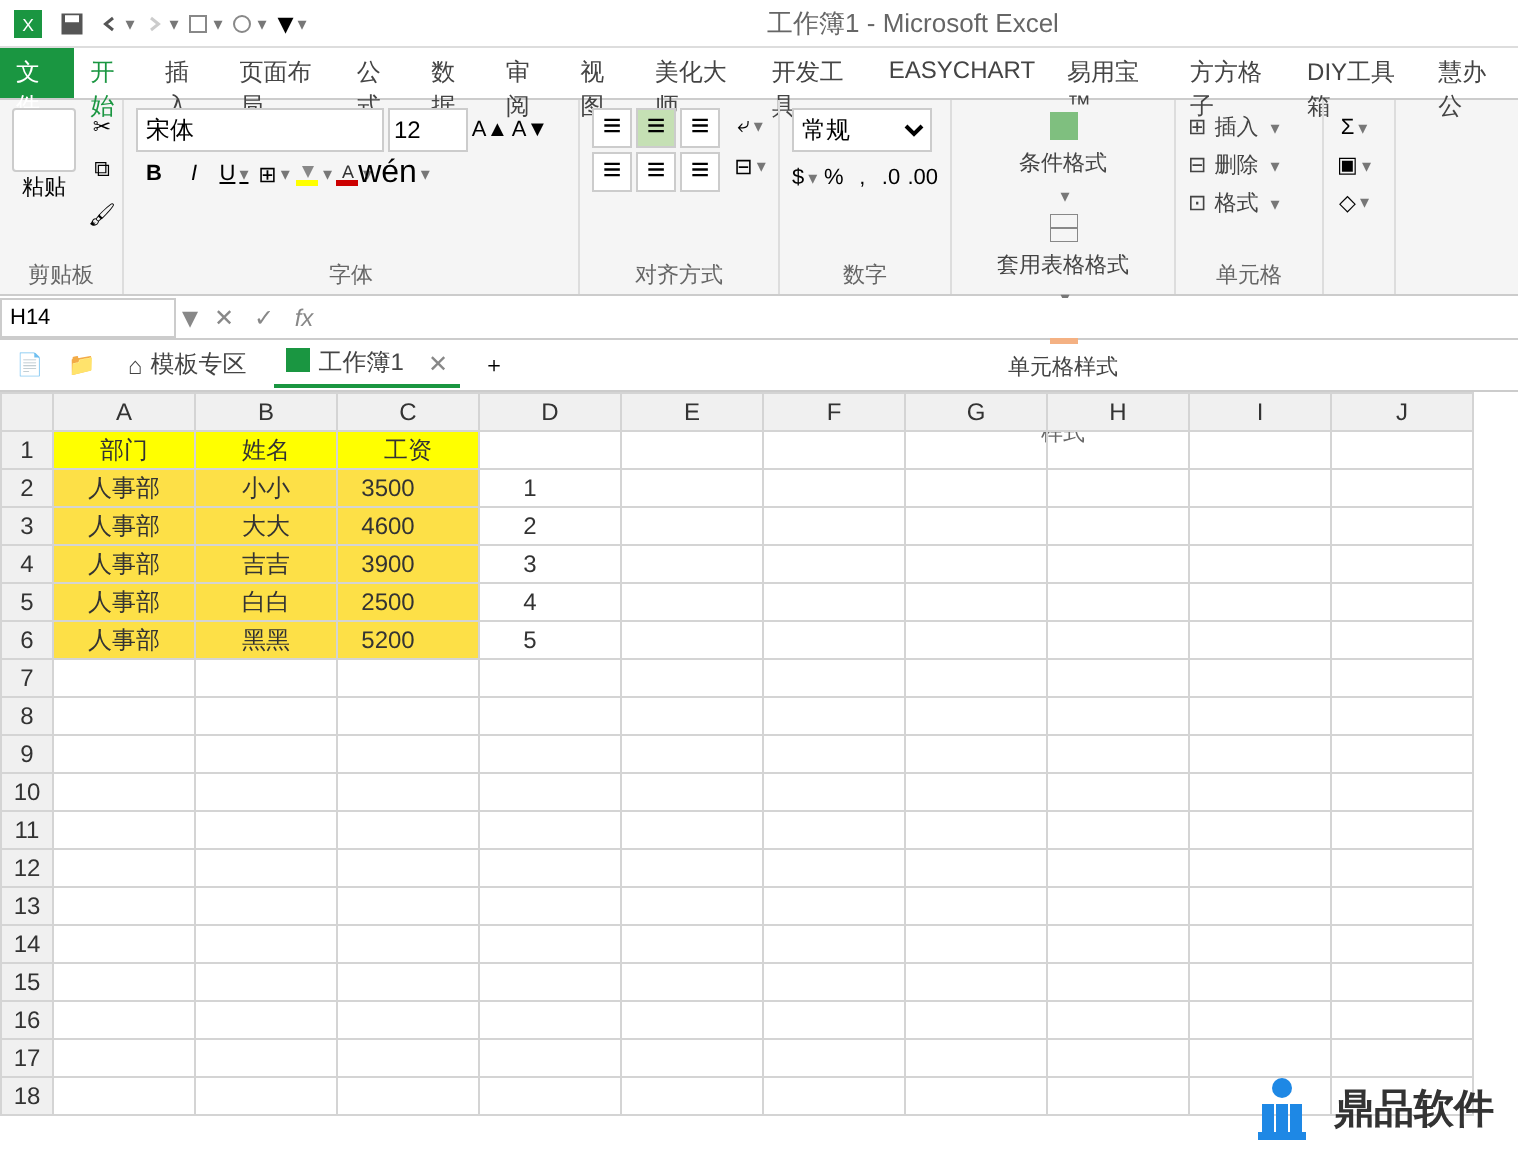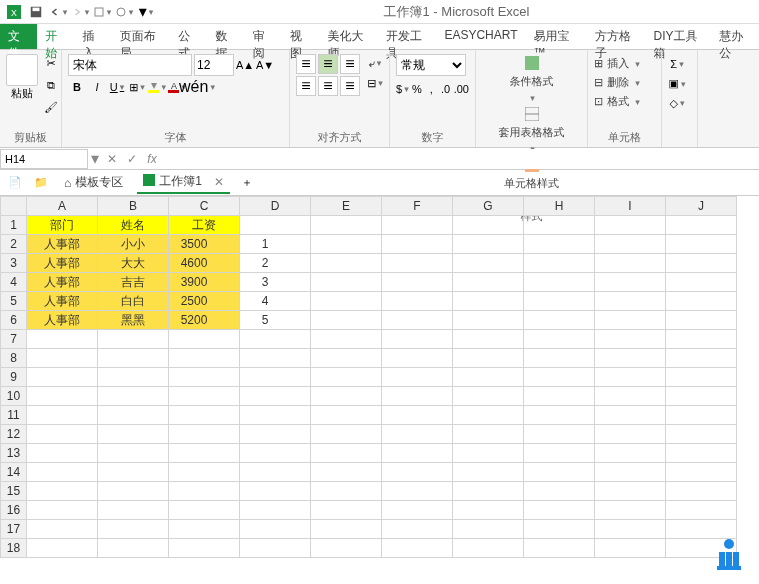--- a/index.html
+++ b/index.html
@@ -551,13 +551,14 @@
 </div>
 
 <div class="watermark">
   <svg class="wm-icon" viewBox="0 0 36 36">
     <circle cx="18" cy="8" r="5" fill="#1e88e5"></circle>
     <rect x="8" y="16" width="6" height="16" fill="#1e88e5"></rect>
     <rect x="15" y="16" width="6" height="16" fill="#1e88e5"></rect>
     <rect x="22" y="16" width="6" height="16" fill="#1e88e5"></rect>
     <rect x="6" y="30" width="24" height="4" fill="#1e88e5"></rect>
   </svg>
+  <span>鼎品软件</span>
 </div>
 
 </body></html>

